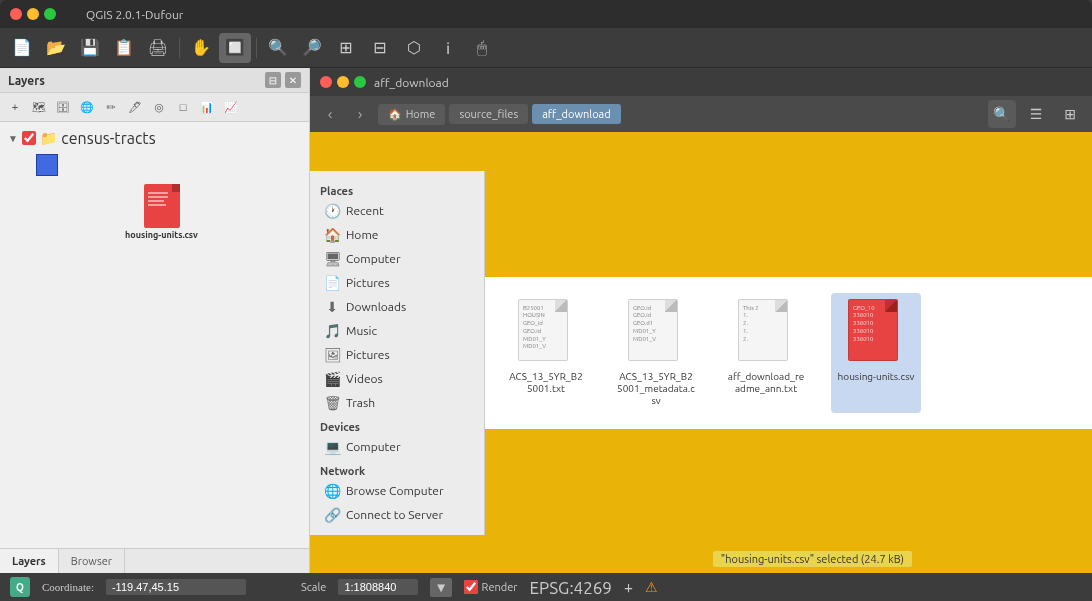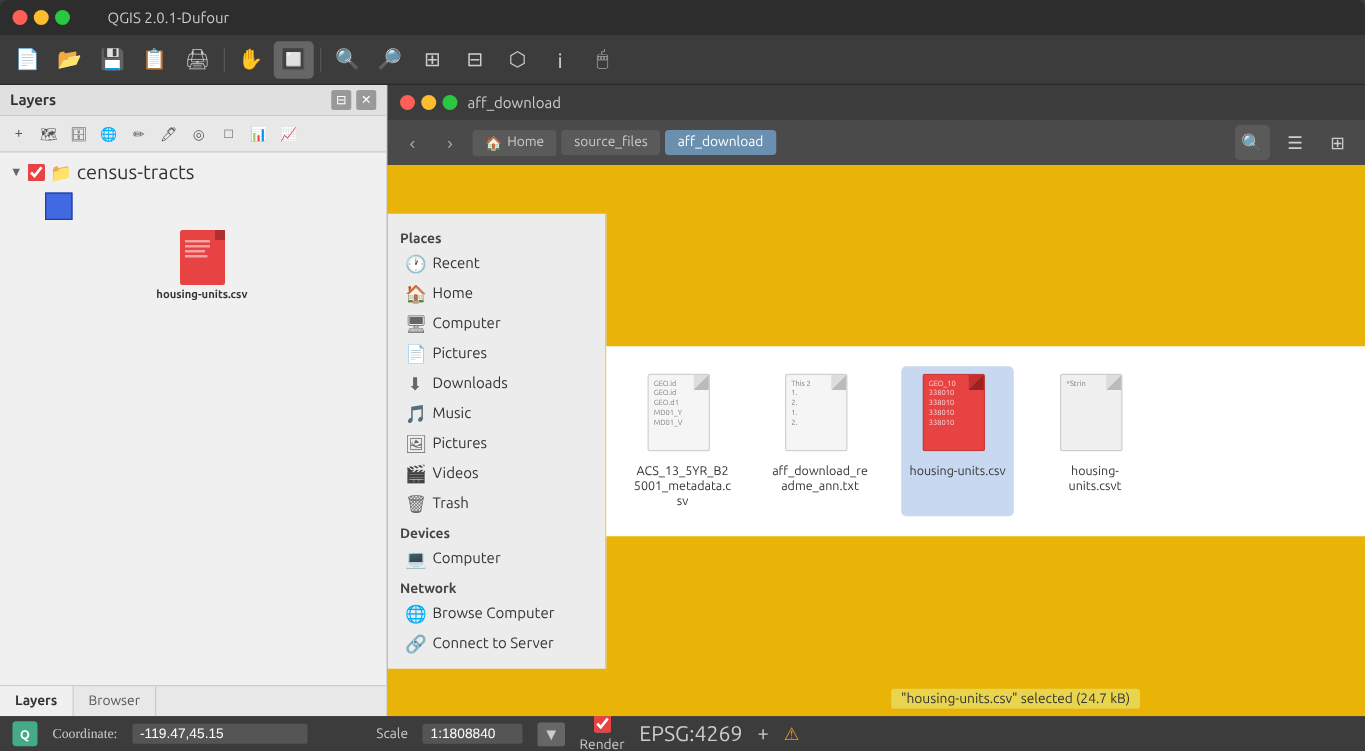--- a/index.html
+++ b/index.html
@@ -110,21 +110,21 @@
     .status-bar { height: 28px; background: #3c3c3c; display: flex; align-items: center; padding: 0 10px; gap: 12px; flex-shrink: 0; }
     .status-coord-label { color: #ccc; font-size: 11px; font-family: Liberation Serif, serif; }
     .status-coord-input { background: #555; border: none; color: #fff; font-size: 11px; padding: 2px 6px; border-radius: 2px; width: 140px; }
     .status-scale-label { color: #ccc; font-size: 11px; margin-left: 43px; }
     .status-scale-input { background: #555; border: none; color: #fff; font-size: 11px; padding: 2px 6px; border-radius: 2px; width: 80px; }
     .status-scale-arrow { background: #666; border: none; color: #ccc; padding: 2px 4px; cursor: pointer; border-radius: 2px; }
     .status-epsg { color: #ccc; font-size: 17px; }
     .status-selected { background: #e8d44d; color: #333; font-size: 11px; padding: 2px 8px; border-radius: 2px; position: absolute; right: 180px; bottom: 6px; }
 
     
-    .render-area { display: flex; align-items: center; gap: 4px; flex-direction: column; }
+    .render-area { display: flex; align-items: center; gap: 4px; }
     .render-checkbox { width: 14px; height: 14px; accent-color: #e84343; }
     .render-label { color: #ccc; font-size: 11px; }
 
     
     .qgis-icon { width: 20px; height: 20px; background: #4a8; border-radius: 3px; display: flex; align-items: center; justify-content: center; font-size: 10px; color: white; font-weight: bold; }
 
     .warning-icon { color: #f90; font-size: 14px; cursor: pointer; }
     .plus-icon { color: #ccc; font-size: 16px; cursor: pointer; }
   </style>
 </head>
@@ -306,20 +306,29 @@
             <span class="sidebar-item-label">Browse Computer</span>
           </div>
           <div class="sidebar-item">
             <span class="sidebar-item-icon">🔗</span>
             <span class="sidebar-item-label">Connect to Server</span>
           </div>
         </div>
 
         <div class="files-area">
 
+          <div class="file-item">
+            <div class="file-icon">
+              <div class="file-body txt">
+                <div class="file-corner file-corner-txt"></div>
+                <div class="file-content">B25001<br>HOUSIN<br>GEO_id<br>GEO.id<br>MD01_Y<br>MD01_V</div>
+              </div>
+            </div>
+            <span class="file-name">ACS_13_5YR_B25001.txt</span>
+          </div>
 
           <div class="file-item">
             <div class="file-icon">
               <div class="file-body txt">
                 <div class="file-corner file-corner-txt"></div>
                 <div class="file-content">GEO.id<br>GEO.id<br>GEO.d1<br>MD01_Y<br>MD01_V</div>
               </div>
             </div>
             <span class="file-name">ACS_13_5YR_B25001_metadata.csv</span>
           </div>
@@ -337,29 +346,20 @@
           <div class="file-item selected">
             <div class="file-icon">
               <div class="file-body csv-orange" style="position:relative;">
                 <div class="file-corner file-corner-orange"></div>
                 <div class="file-content white-text">GEO_10<br>338010<br>338010<br>338010<br>338010</div>
               </div>
             </div>
             <span class="file-name">housing-units.csv</span>
           </div>
 
-          <div class="file-item">
-            <div class="file-icon">
-              <div class="file-body csvt">
-                <div class="file-corner file-corner-csvt"></div>
-                <div class="file-content">*Strin</div>
-              </div>
-            </div>
-            <span class="file-name">housing-units.csvt</span>
-          </div>
         </div>
       </div>
 
       <div class="status-selected">"housing-units.csv" selected  (24.7 kB)</div>
     </div>
   </div>
 
   <div class="status-bar">
     <div class="qgis-icon">Q</div>
     <span class="status-coord-label">Coordinate:</span>

